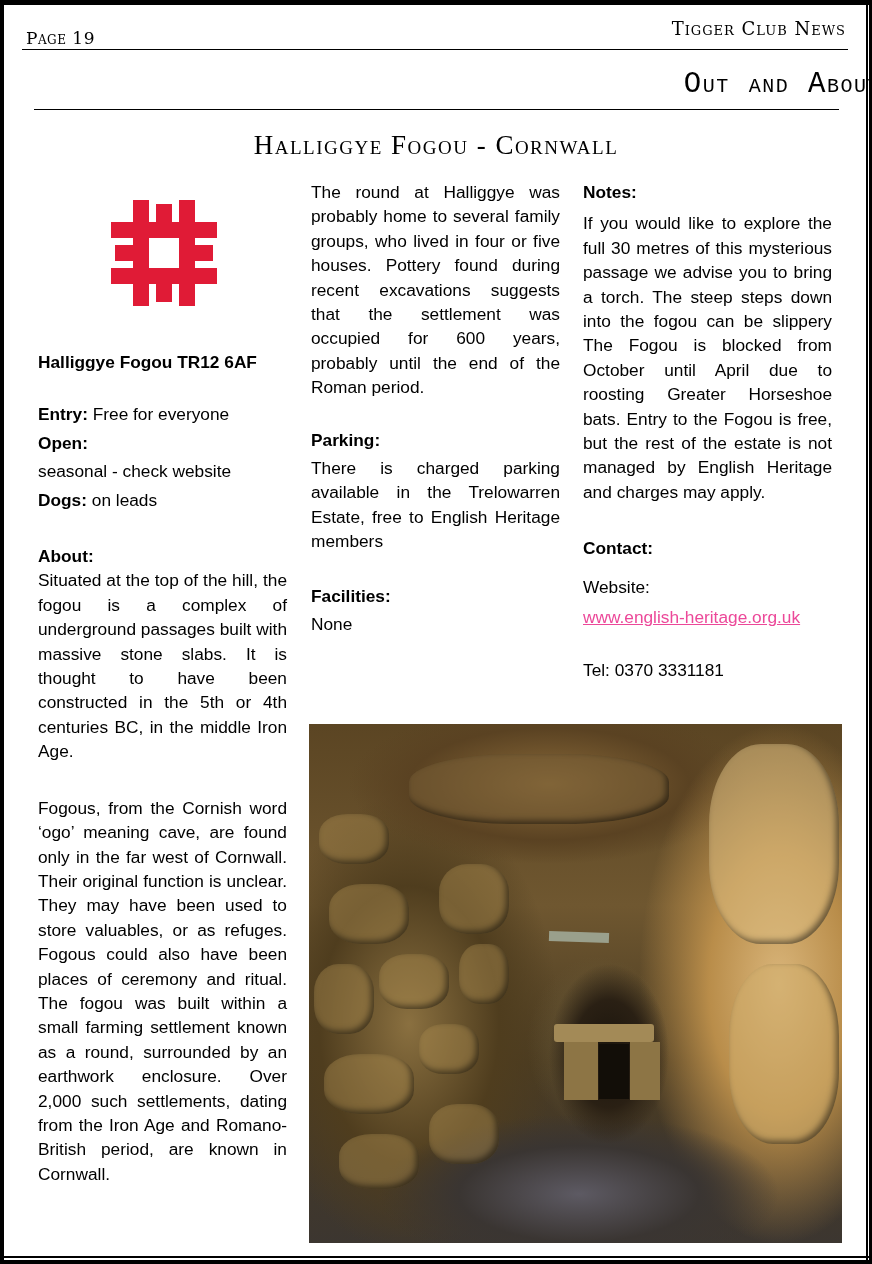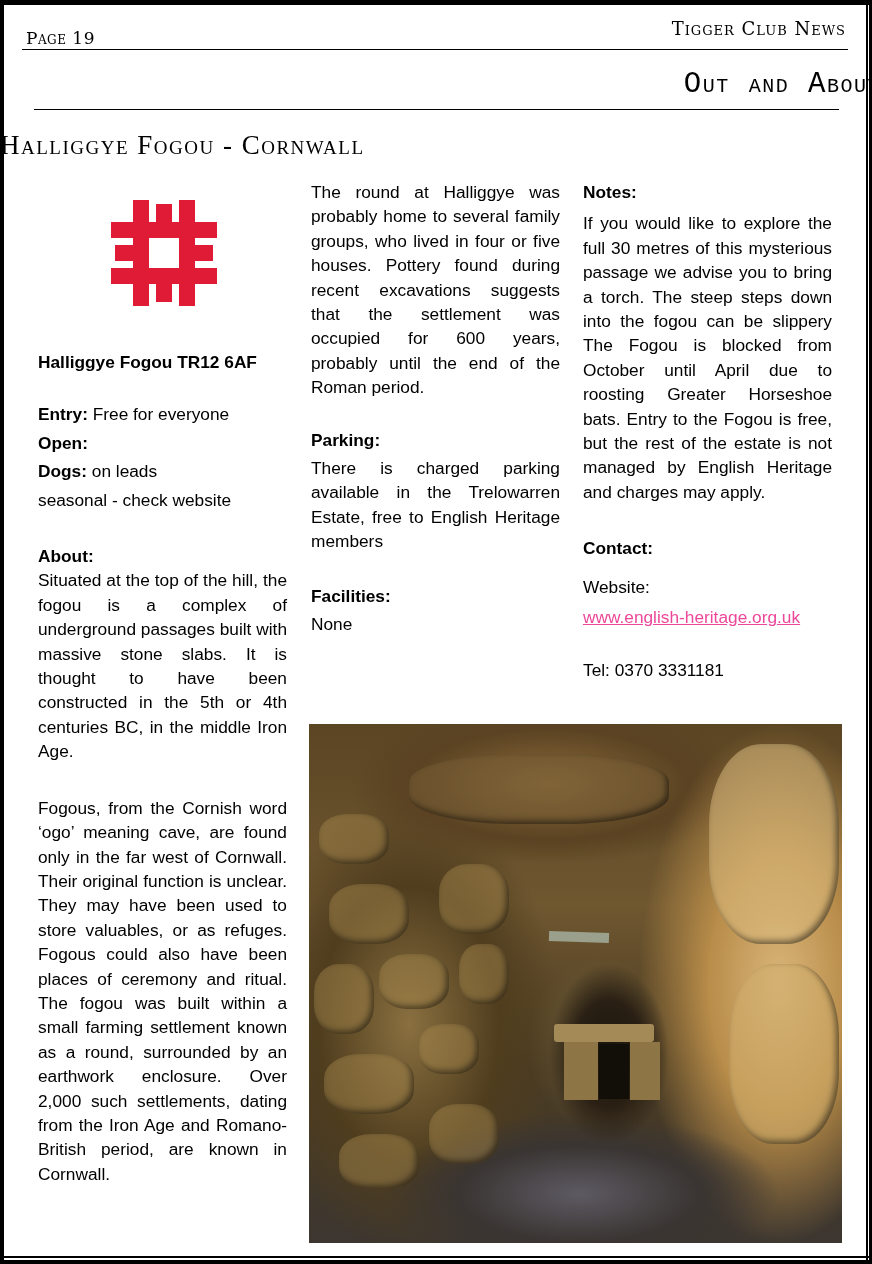--- a/index.html
+++ b/index.html
@@ -6,21 +6,21 @@
   body { width: 872px; height: 1264px; position: relative; overflow: hidden; font-family: "Liberation Sans", sans-serif; color: #000; }
   .frame { position: absolute; left: 0; top: 0; width: 872px; height: 1264px; box-sizing: border-box;
            border-top: 5px solid #000; border-left: 4px solid #000; border-right: 3px solid #000; border-bottom: 4px solid #000; }
   .frame-inner-bottom { position: absolute; left: 4px; right: 3px; top: 1256px; height: 2px; background: #000; }
   .frame-inner-right { position: absolute; top: 5px; bottom: 4px; left: 866px; width: 2px; background: #000; }
   .hdr-left { position: absolute; left: 26px; top: 28px; font-family: "DejaVu Serif", serif; font-variant: small-caps; font-size: 17px; letter-spacing: 0.5px; }
   .hdr-right { position: absolute; right: 26px; top: 18px; font-family: "DejaVu Serif", serif; font-variant: small-caps; font-size: 18px; letter-spacing: 1px; }
   .hdr-rule { position: absolute; left: 22px; width: 826px; top: 49px; height: 1px; background: #000; }
   .section-title { position: absolute; left: 0; width: 872px; top: 68px; text-align: right; font-family: Liberation Mono, monospace; font-variant: small-caps; font-size: 29px; letter-spacing: 1.5px; margin-left: 9px; }
   .section-rule { position: absolute; left: 34px; width: 805px; top: 109px; height: 1px; background: #000; }
-  .article-title { position: absolute; left: 0; width: 872px; top: 130px; font-family: "Liberation Serif", serif; font-variant: small-caps; font-size: 27px; letter-spacing: 1.5px; }
+  .article-title { position: absolute; left: 0; width: 872px; top: 130px; text-align: center; font-family: "Liberation Serif", serif; font-variant: small-caps; font-size: 27px; letter-spacing: 1.5px; }
 
   .col { position: absolute; font-size: 17.3px; line-height: 24.4px; text-align: justify; }
   .col p { margin: 0; }
   .b { font-weight: bold; }
   .col1 { left: 38px; width: 249px; }
   .col2 { left: 311px; width: 249px; top: 180px; }
   .col3 { left: 583px; width: 249px; top: 180px; }
   .gap { height: 24px; }
   .link { color: #ec4899; text-decoration: underline; cursor: pointer; }
   .spread { text-align-last: justify; }
@@ -74,22 +74,22 @@
     <rect x="38" y="38" width="30" height="30" fill="#ffffff"></rect>
   </svg>
 </div>
 
 <div class="col col1" style="top:350px;">
   <p class="b">Halliggye Fogou TR12 6AF</p>
   <div class="gap"></div>
   <div class="gap" style="height:4px"></div>
   <p><span class="b">Entry:</span><span> Free for everyone</span></p>
   <p class="b" style="margin-top:4px">Open:</p>
+  <p style="margin-top:4px">seasonal - check website</p>
   <p style="margin-top:4px"><span class="b">Dogs:</span><span> on leads</span></p>
-  <p style="margin-top:4px">seasonal - check website</p>
   <div class="gap" style="height:32px"></div>
   <p class="b">About:</p>
   <p>Situated at the top of the hill, the fogou is a complex of underground passages built with massive stone slabs. It is thought to have been constructed in the 5th or 4th centuries BC, in the middle Iron Age.</p>
   <div class="gap" style="height:32px"></div>
   <p>Fogous, from the Cornish word ‘ogo’ meaning cave, are found only in the far west of Cornwall. Their original function is unclear. They may have been used to store valuables, or as refuges. Fogous could also have been places of ceremony and ritual. The fogou was built within a small farming settlement known as a round, surrounded by an earthwork enclosure. Over 2,000 such settlements, dating from the Iron Age and Romano-British period, are known in Cornwall.</p>
 </div>
 
 <div class="col col2">
   <p>The round at Halliggye was probably home to several family groups, who lived in four or five houses. Pottery found during recent excavations suggests that the settlement was occupied for 600 years, probably until the end of the Roman period.</p>
   <div class="gap" style="height:28px"></div>

